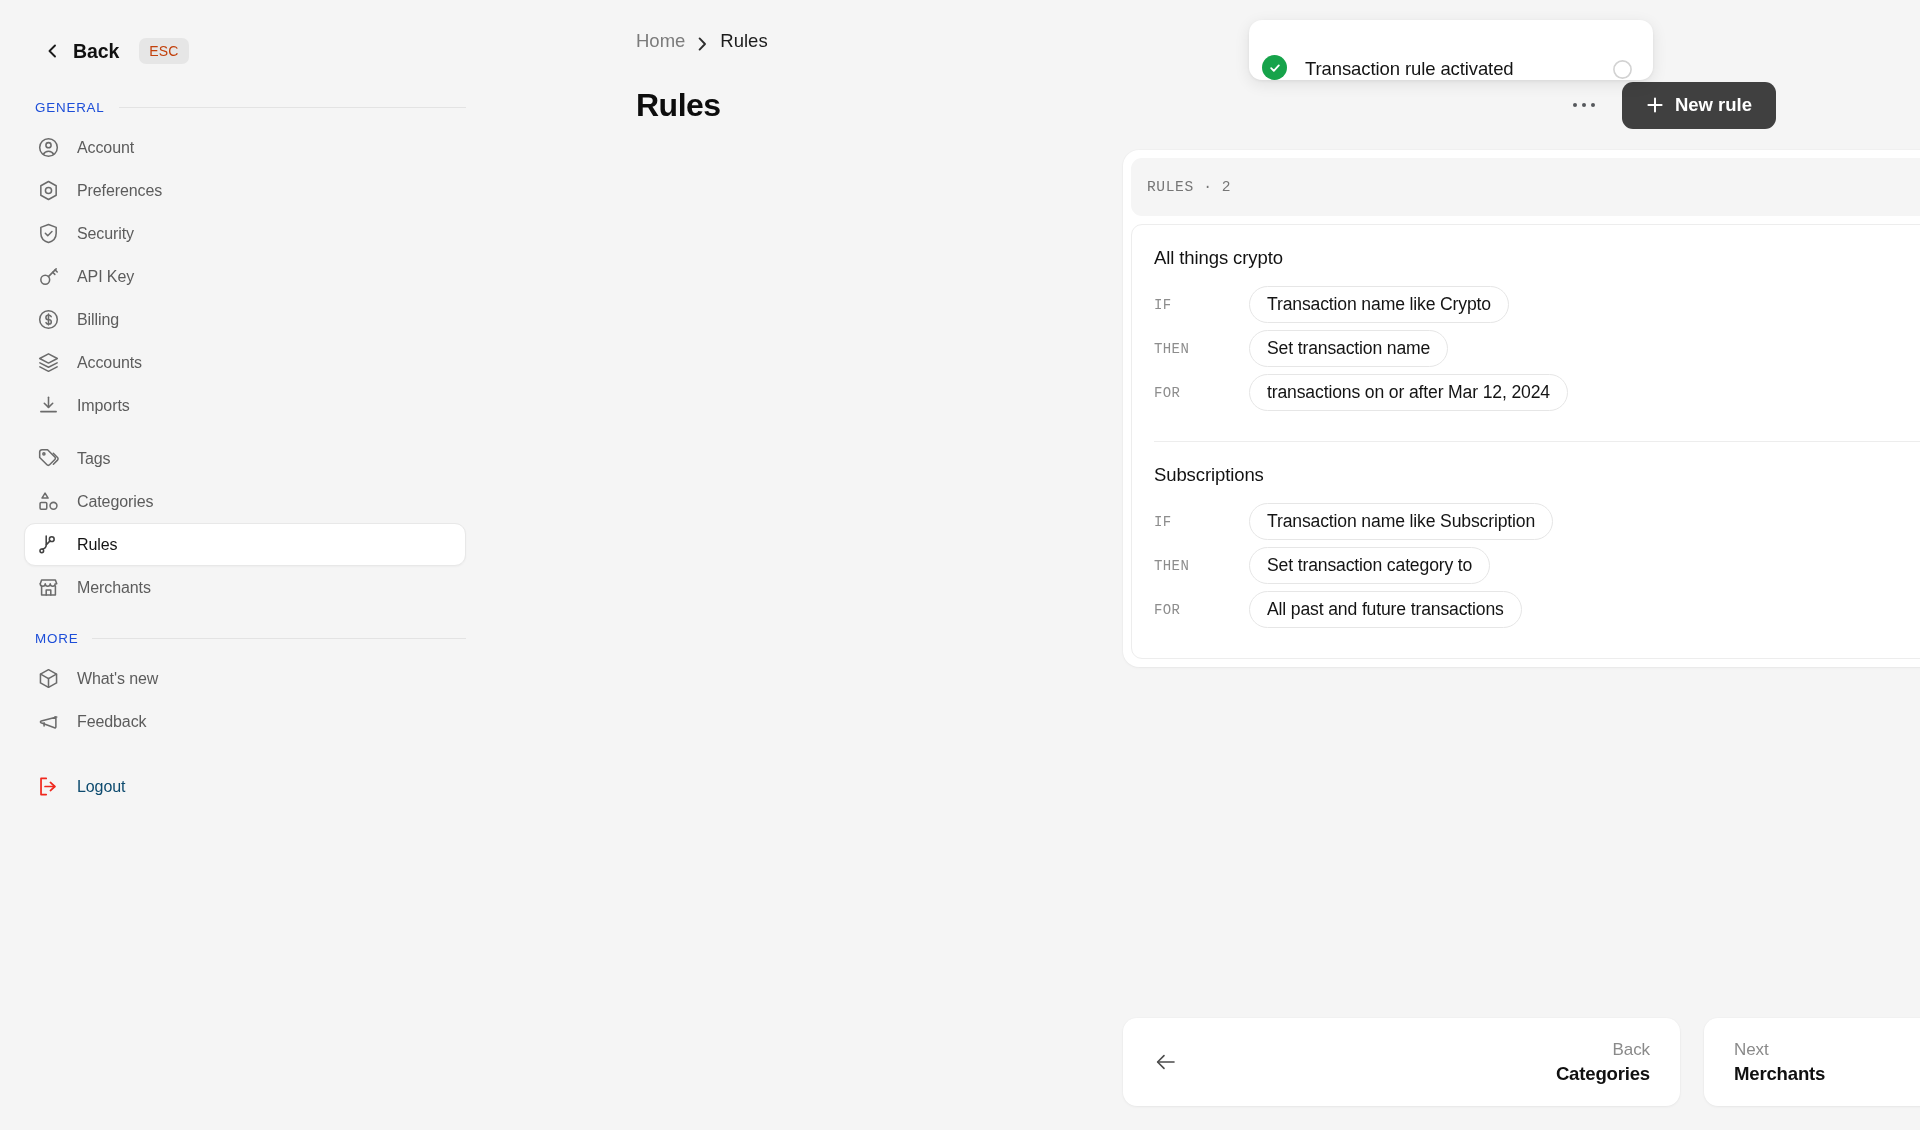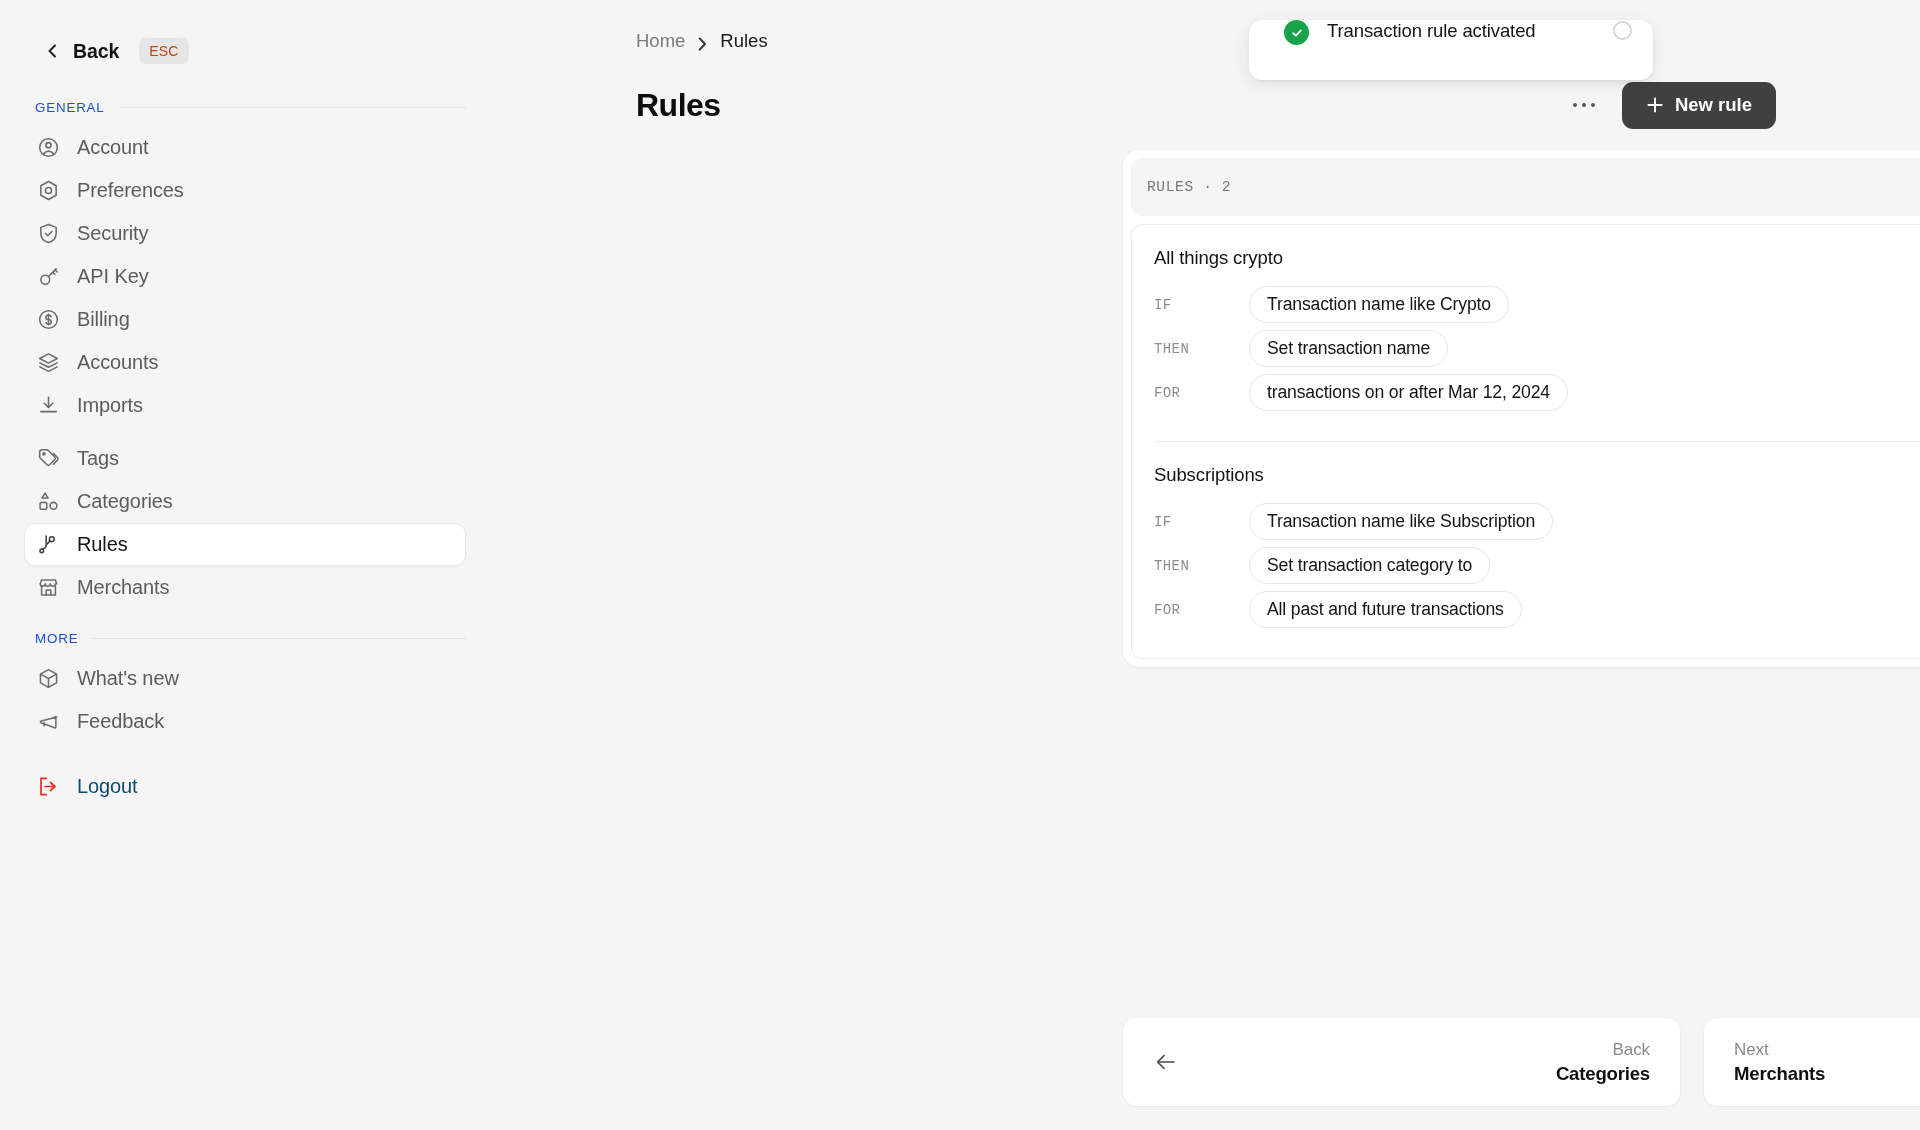--- a/index.html
+++ b/index.html
@@ -40,21 +40,21 @@
   }
   .section-head .rule { flex: 1; height: 1px; background: #e3e3e3; }
 
   .nav-item {
     display: flex; align-items: center; gap: 17px;
     height: 43px; padding: 0 14px 0 12px;
     border-radius: 11px; cursor: pointer;
     border: 1px solid transparent;
   }
   .nav-item .ico { width: 23px; height: 23px; flex: 0 0 23px; display: block; color: #6b6b6b; }
-  .nav-item .lbl { font-size: 20px; color: #5c5c5c; letter-spacing: -0.1px; }
+  .nav-item .lbl { font-size: 16px; color: #5c5c5c; letter-spacing: -0.1px; }
   .nav-item.active { background: #ffffff; border: 1px solid #e8e8e8; box-shadow: 0 1px 2px rgba(0,0,0,.035); }
   .nav-item.active .lbl { color: #141414; }
   .nav-item.active .ico { color: #414141; }
   .nav-item.danger .lbl { color: #0c4a6e; }
   .nav-item.danger .ico { color: #f0281e; }
 
   .nav-gap-1 { height: 10px; }
   .nav-gap-2 { height: 20px; }
   .logout-gap { height: 22px; }
 
@@ -124,21 +124,21 @@
     height: 37px; padding: 0 17px;
     font-size: 17.6px; color: #141414; background: #fff;
     white-space: nowrap; letter-spacing: -0.15px;
   }
 
   
   .toast {
     position: absolute; left: 759px; top: 20px; width: 404px; height: 60px;
     background: #fff; border-radius: 13px;
     box-shadow: 0 4px 16px rgba(0,0,0,.09), 0 1px 3px rgba(0,0,0,.06);
-    display: flex; align-items: flex-start; padding: 0 20px 0 35px; gap: 18px;
+    display: flex; align-items: flex-end; padding: 0 20px 0 13px; gap: 18px;
     z-index: 40;
   }
   .toast-icon {
     width: 25px; height: 25px; border-radius: 50%; background: #16a34a;
     display: flex; align-items: center; justify-content: center; flex: 0 0 25px;
   }
   .toast-icon svg { width: 14px; height: 14px; display: block; }
   .toast-msg { flex: 1; font-size: 18.5px; color: #141414; letter-spacing: -0.1px; }
   .toast-ring { width: 21px; height: 21px; flex: 0 0 21px; cursor: pointer; }
 

